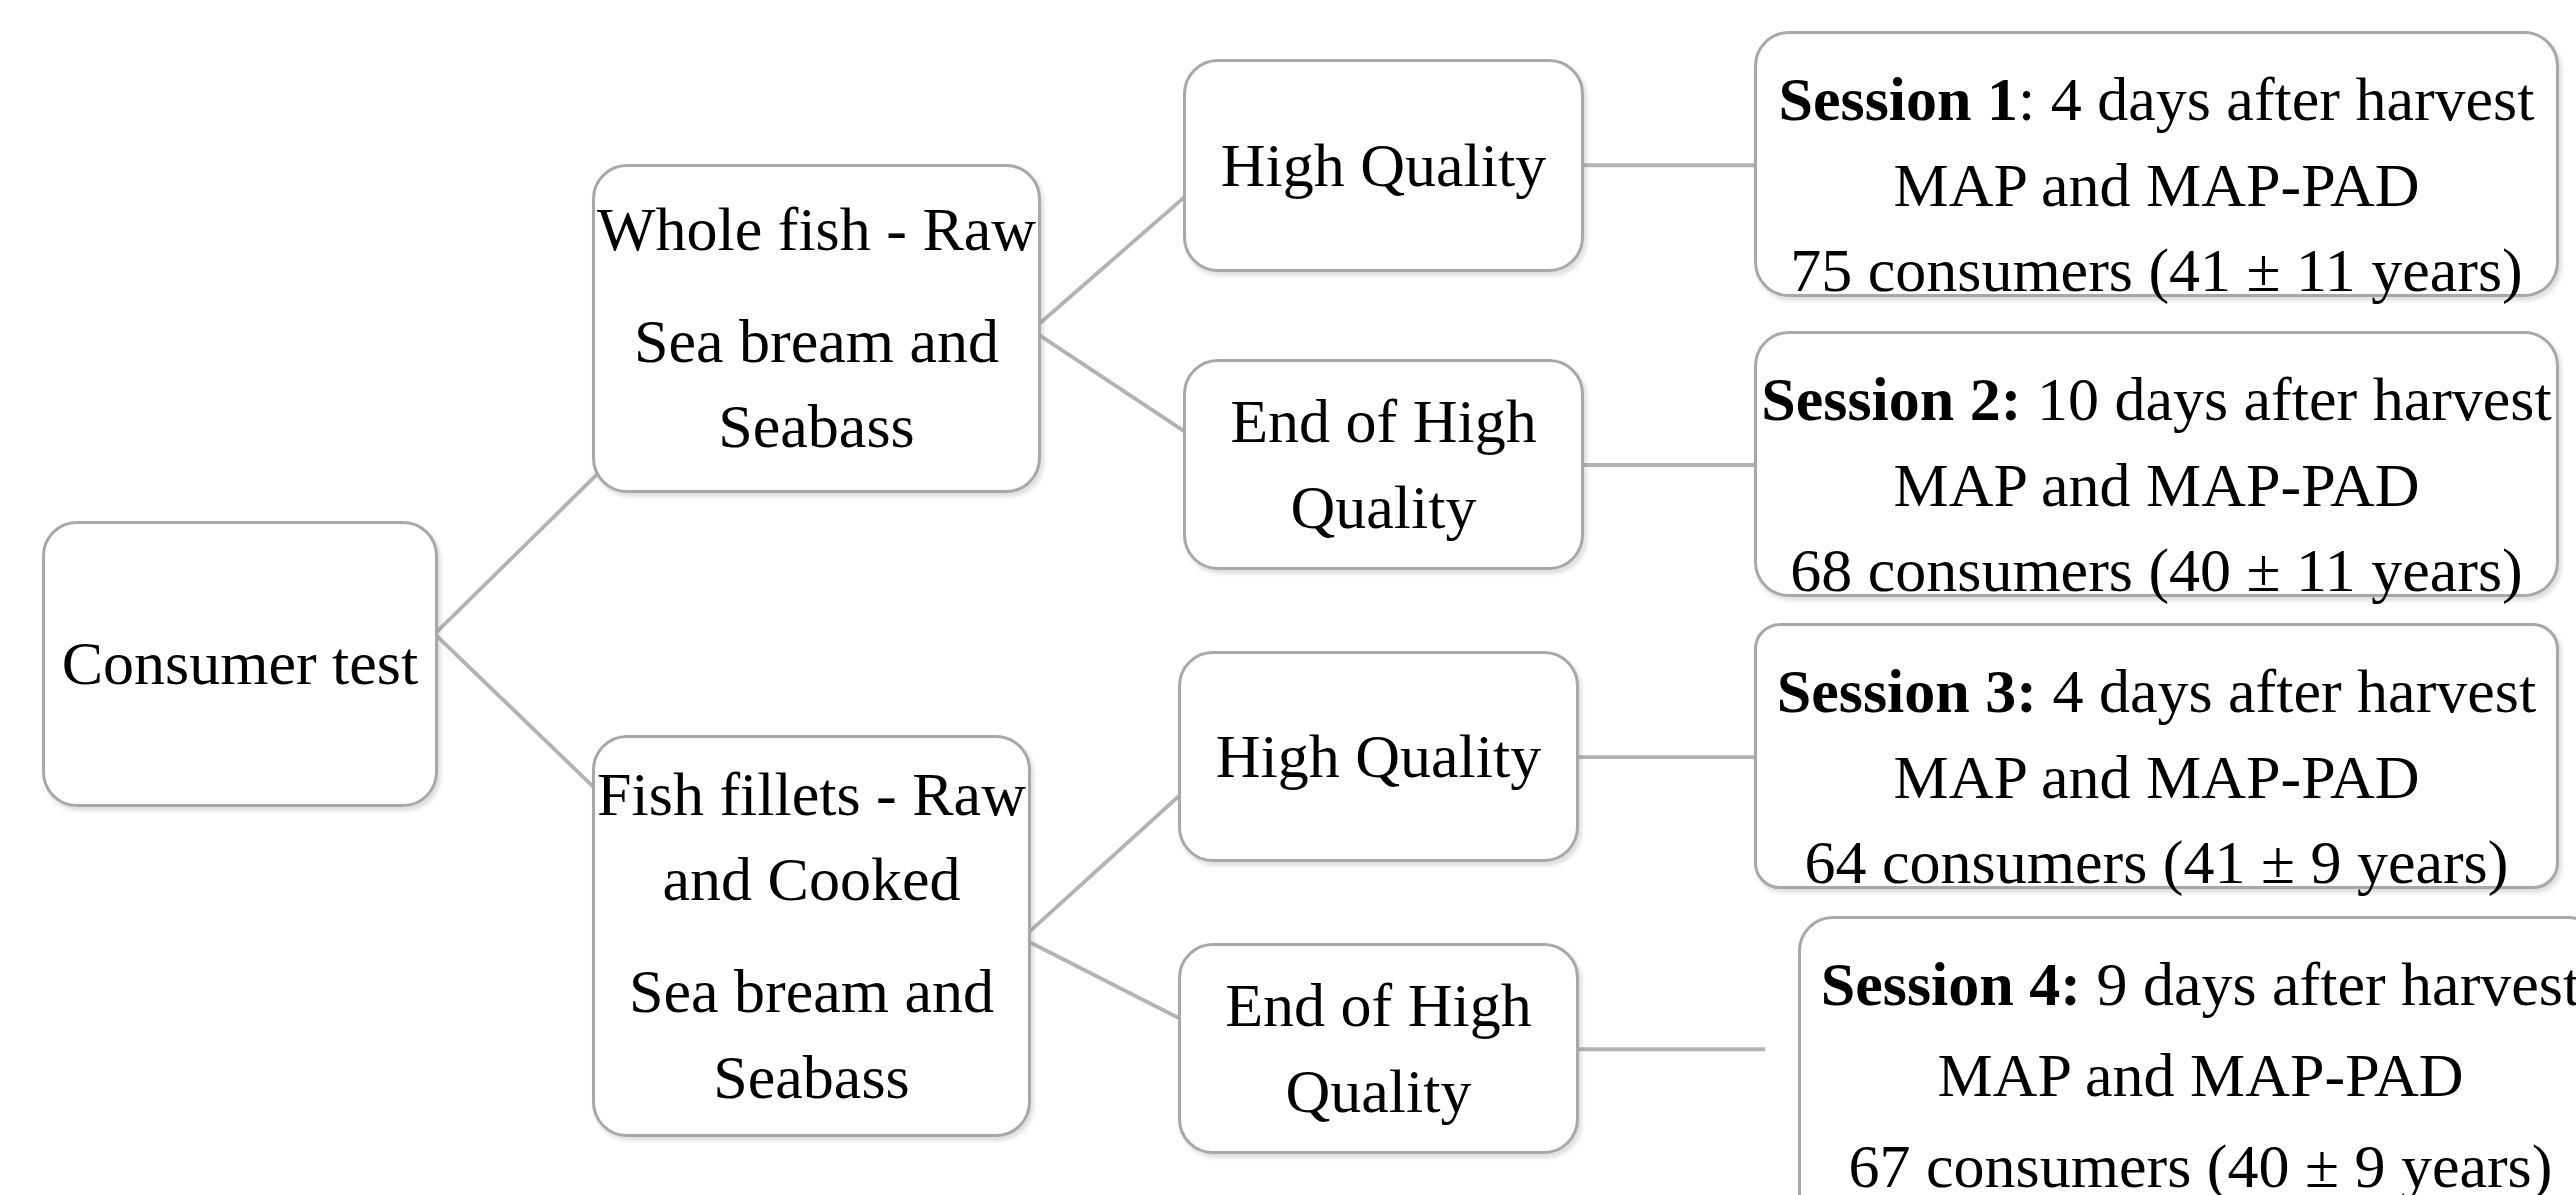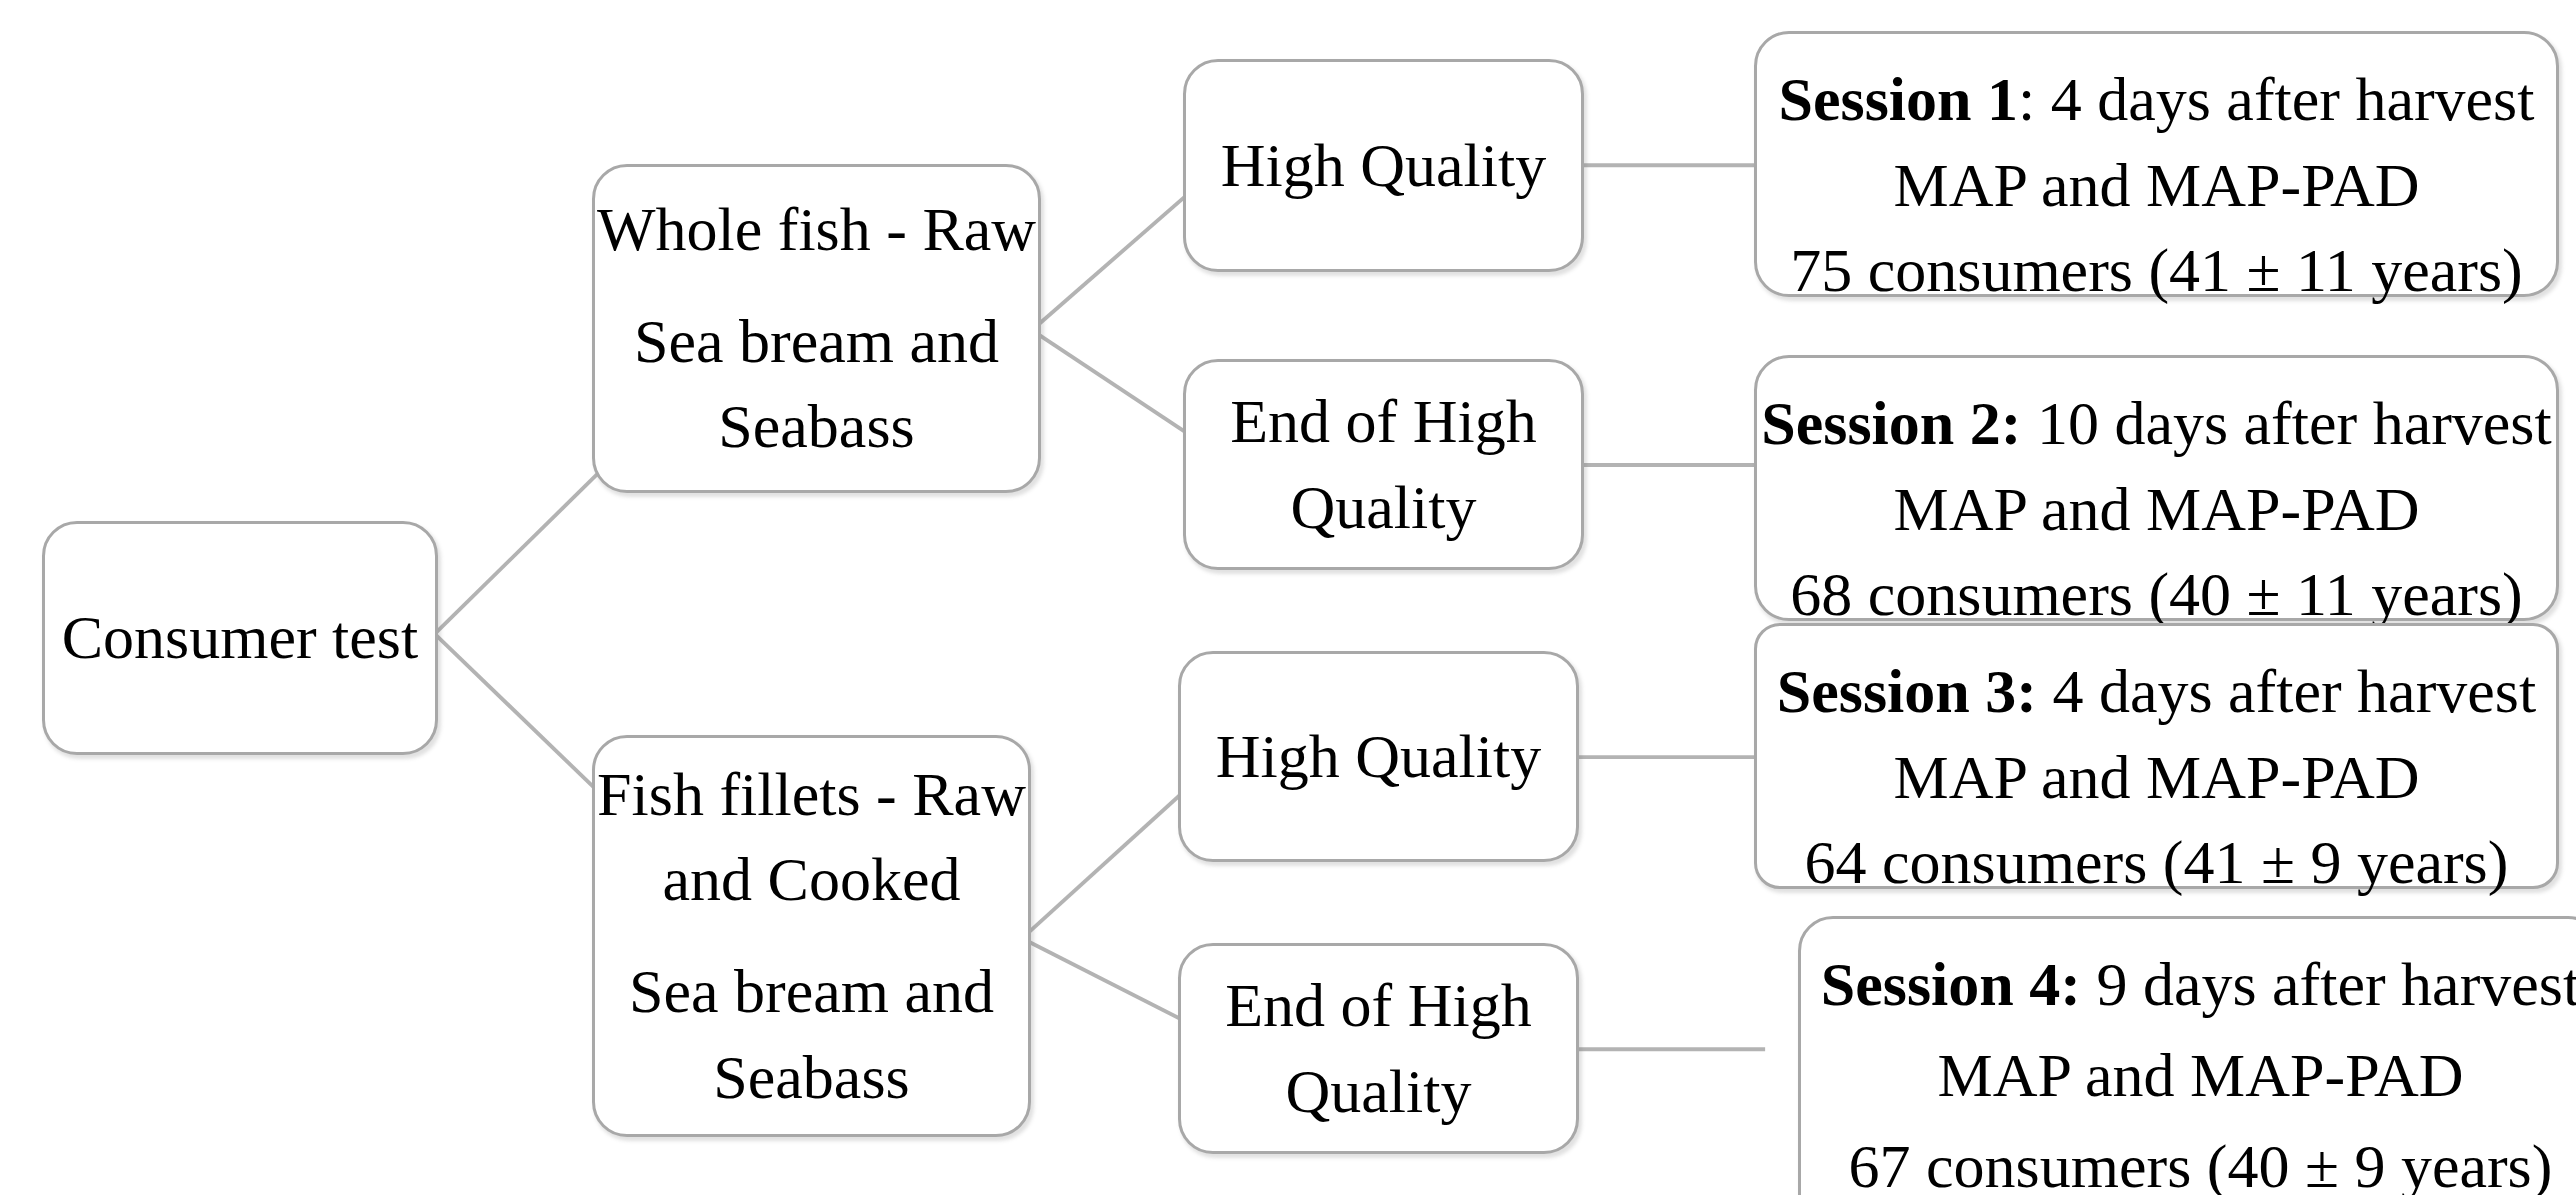--- a/index.html
+++ b/index.html
@@ -32,29 +32,29 @@
     box-sizing:border-box;
   }
   .node .line{white-space:nowrap;}
   .para-gap{margin-top:26px;}
   .session{
     justify-content:space-between;
     padding:23px 7.7px 29px 7.7px;
   }
   .session .bold{font-weight:700;}
   
-  #root-node      {left:42px;   top:521px;  width:396px;  height:234px;}
+  #root-node      {left:42px;   top:521px;  width:396px;  height:286px;}
   #whole-fish-node{left:592px;  top:164px;  width:449px;  height:329px;}
   #fish-fillets-node{left:592px;top:735px;  width:439px;  height:402px;}
   #hq1-node       {left:1183px; top:59px;   width:401px;  height:213px;}
   #eohq1-node     {left:1183px; top:359px;  width:401px;  height:211px;}
   #hq2-node       {left:1178px; top:651px;  width:401px;  height:211px;}
   #eohq2-node     {left:1178px; top:943px; width:401px;  height:211px;}
   #session1-node  {left:1754px; top:31px;   width:805px; height:266px;}
-  #session2-node  {left:1754px; top:331px;  width:805px; height:266px;margin-top:24px;}
+  #session2-node  {left:1754px; top:331px;  width:805px; height:266px;}
   #session3-node  {left:1754px; top:623px;  width:805px; height:266px;border-radius:26px;}
   #session4-node  {left:1798px; top:916px; width:805px; height:326px;}
 </style>
 </head>
 <body>
 
 <div class="canvas">
 
   <svg class="connectors" width="2576" height="1196" viewBox="0 0 3342 1551">
     <line x1="566" y1="820" x2="790" y2="600"></line>

